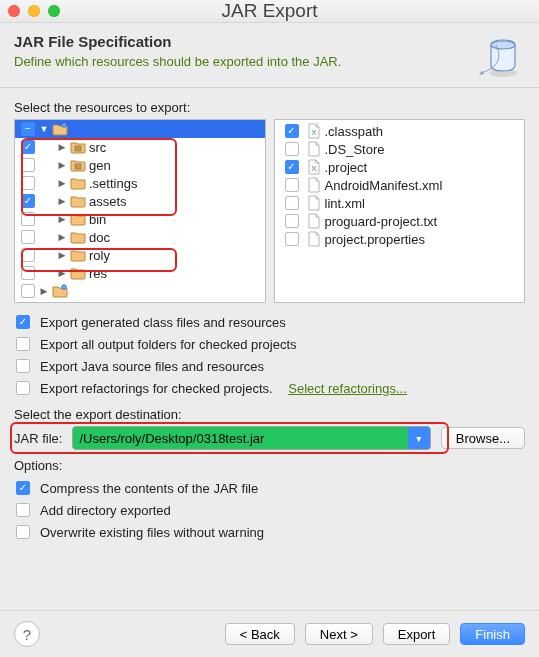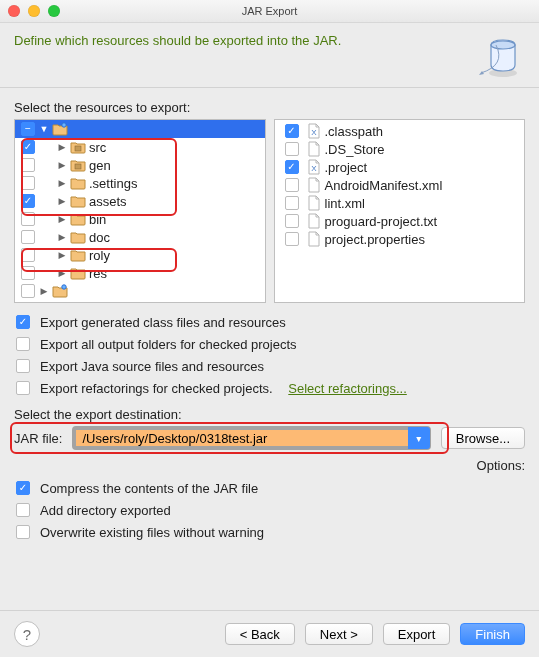--- a/index.html
+++ b/index.html
@@ -3,21 +3,21 @@
 <meta charset="utf-8">
 <style>
   html, body { margin: 0; padding: 0; font-family: -apple-system, BlinkMacSystemFont, "Helvetica Neue", Arial, sans-serif; font-size: 13px; color: #222; background: #ececec; }
   .window { width: 539px; height: 657px; background: #ececec; display: flex; flex-direction: column; box-sizing: border-box; }
   .titlebar { height: 22px; display: flex; align-items: center; padding: 0 8px; border-bottom: 1px solid #d7d7d7; background: linear-gradient(#f6f6f6,#e8e8e8); position: relative; }
   .traffic { display: flex; gap: 8px; }
   .tdot { width: 12px; height: 12px; border-radius: 50%; box-shadow: inset 0 0 1px rgba(0,0,0,.3); }
   .tdot.red { background: #ff5f57; }
   .tdot.yellow { background: #ffbd2e; }
   .tdot.green { background: #28c840; }
-  .win-title { position: absolute; left: 0; right: 0; text-align: center; font-size: 11px; color: #444; pointer-events: none; }
+  .win-title { position: absolute; left: 0; right: 0; text-align: center; font-size: 19px; color: #444; pointer-events: none; }
   .header { padding: 10px 14px 8px 14px; border-bottom: 1px solid #d2d2d2; position: relative; display: flex; }
   .header-left { flex: 1; }
   .header h1 { margin: 0 0 4px 0; font-size: 15px; font-weight: 600; color: #333; }
   .header p { margin: 0; color: #4d7c0f; }
   .jar-icon { width: 50px; height: 46px; flex: 0 0 50px; margin-left: 8px; }
   .jar-icon svg { width: 100%; height: 100%; display: block; }
   .body { flex: 1; padding: 8px 14px 10px 14px; overflow: auto; }
   .section-label { margin: 4px 0 4px 0; }
   .browse-area { display: flex; gap: 8px; }
   .tree-pane, .files-pane { border: 1px solid #bfbfbf; background: #fff; height: 184px; overflow: auto; box-sizing: border-box; }
@@ -36,25 +36,25 @@
   .indent { display: inline-block; }
   .file-row { display: flex; align-items: center; height: 18px; padding-left: 4px; }
   .opts { margin-top: 8px; }
   .opt-row { display: flex; align-items: center; height: 22px; gap: 6px; }
   .opt-row .chk { margin-left: 2px; }
   .link-refactor { color: #4d7c0f; text-decoration: underline; cursor: pointer; }
   .dest-section { margin-top: 8px; }
   .jar-row { display: flex; align-items: center; gap: 10px; margin-top: 4px; }
   .jar-label { flex: 0 0 auto; white-space: nowrap; }
   .combo-wrap { position: relative; flex: 1; }
-  .combo { width: 100%; height: 24px; box-sizing: border-box; border: 4px solid #a3a3a3; border-radius: 4px; padding: 0 26px 0 6px; font: inherit; background: #fdba74; }
+  .combo { width: 100%; height: 24px; box-sizing: border-box; border: 1px solid #a3a3a3; border-radius: 4px; padding: 0 26px 0 6px; font: inherit; background: #22c55e; }
   .combo-btn { position: absolute; right: 1px; top: 1px; bottom: 1px; width: 22px; background: #3b8aff; border-radius: 0 3px 3px 0; display: flex; align-items: center; justify-content: center; color: #fff; font-size: 10px; }
   .btn { height: 22px; padding: 0 14px; border: 1px solid #bfbfbf; border-radius: 4px; background: linear-gradient(#fff,#f1f1f1); font: inherit; cursor: default; }
   .btn.primary { background: linear-gradient(#6ea8ff,#3b8aff); color: #fff; border-color: #3b8aff; }
-  .options-section { margin-top: 8px; text-align: right; }
+  .options-section { margin-top: 8px; }
   .footer { border-top: 1px solid #d2d2d2; padding: 10px 14px; display: flex; align-items: center; gap: 10px; }
   .help { width: 24px; height: 24px; border: 1px solid #bfbfbf; border-radius: 50%; display: flex; align-items: center; justify-content: center; color: #6b6b6b; font-size: 15px; background: #fff; }
   .footer-spacer { flex: 1; }
   .highlight-box { position: absolute; border: 2px solid #e02424; border-radius: 6px; pointer-events: none; }
 </style>
 </head>
 <body>
 
 <svg width="0" height="0" style="position:absolute">
   <symbol id="sym-folder" viewBox="0 0 16 16">
@@ -84,20 +84,21 @@
     <div class="traffic">
       <span class="tdot red"></span>
       <span class="tdot yellow"></span>
       <span class="tdot green"></span>
     </div>
     <div class="win-title">JAR Export</div>
   </div>
 
   <div class="header">
     <div class="header-left">
+      <h1>JAR File Specification</h1>
       <p>Define which resources should be exported into the JAR.</p>
     </div>
     <div class="jar-icon">
       <svg viewBox="0 0 50 46">
         <ellipse cx="28" cy="40" rx="14" ry="4" fill="#d5d5d5"></ellipse>
         <path d="M16 12 q0 -5 12 -5 t12 5 v20 q0 6 -12 6 t-12 -6 z" fill="#e9f1ff" stroke="#6d93c6" stroke-width="1.2"></path>
         <ellipse cx="28" cy="12" rx="12" ry="4" fill="#c7dbf6" stroke="#6d93c6" stroke-width="1.2"></ellipse>
         <path d="M6 40 q25 -8 15 -28" fill="none" stroke="#88a1c4" stroke-width="1"></path>
         <path d="M4 42 l3 -4 l2 3 z" fill="#88a1c4"></path>
       </svg>

